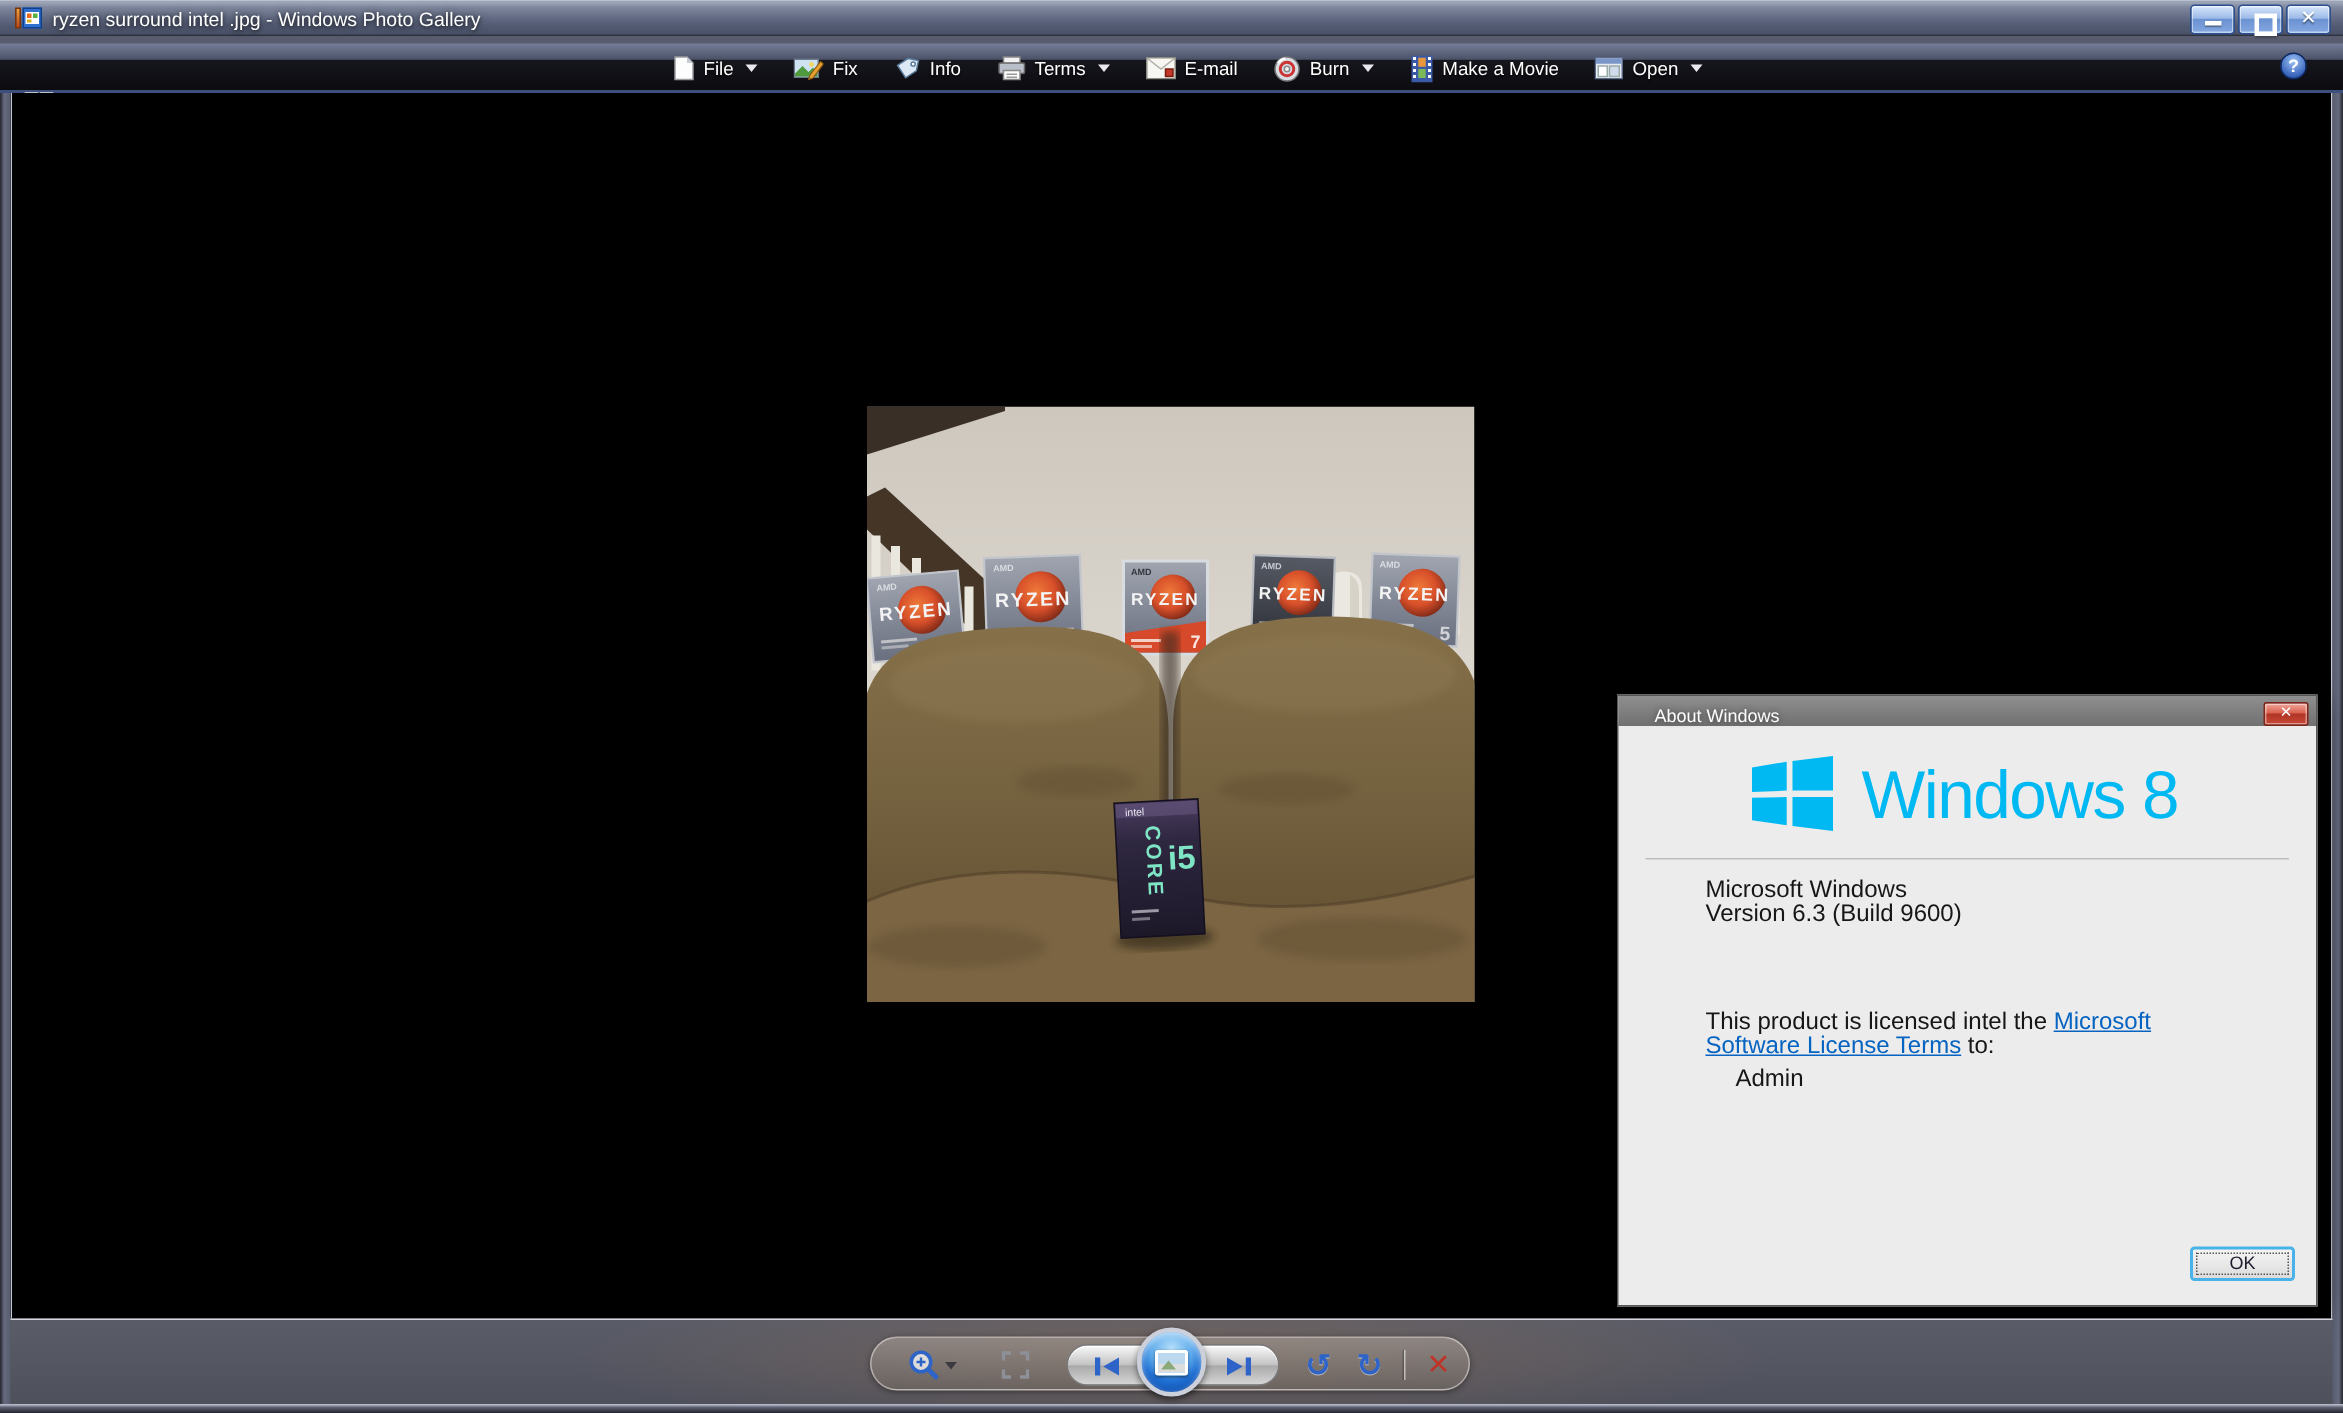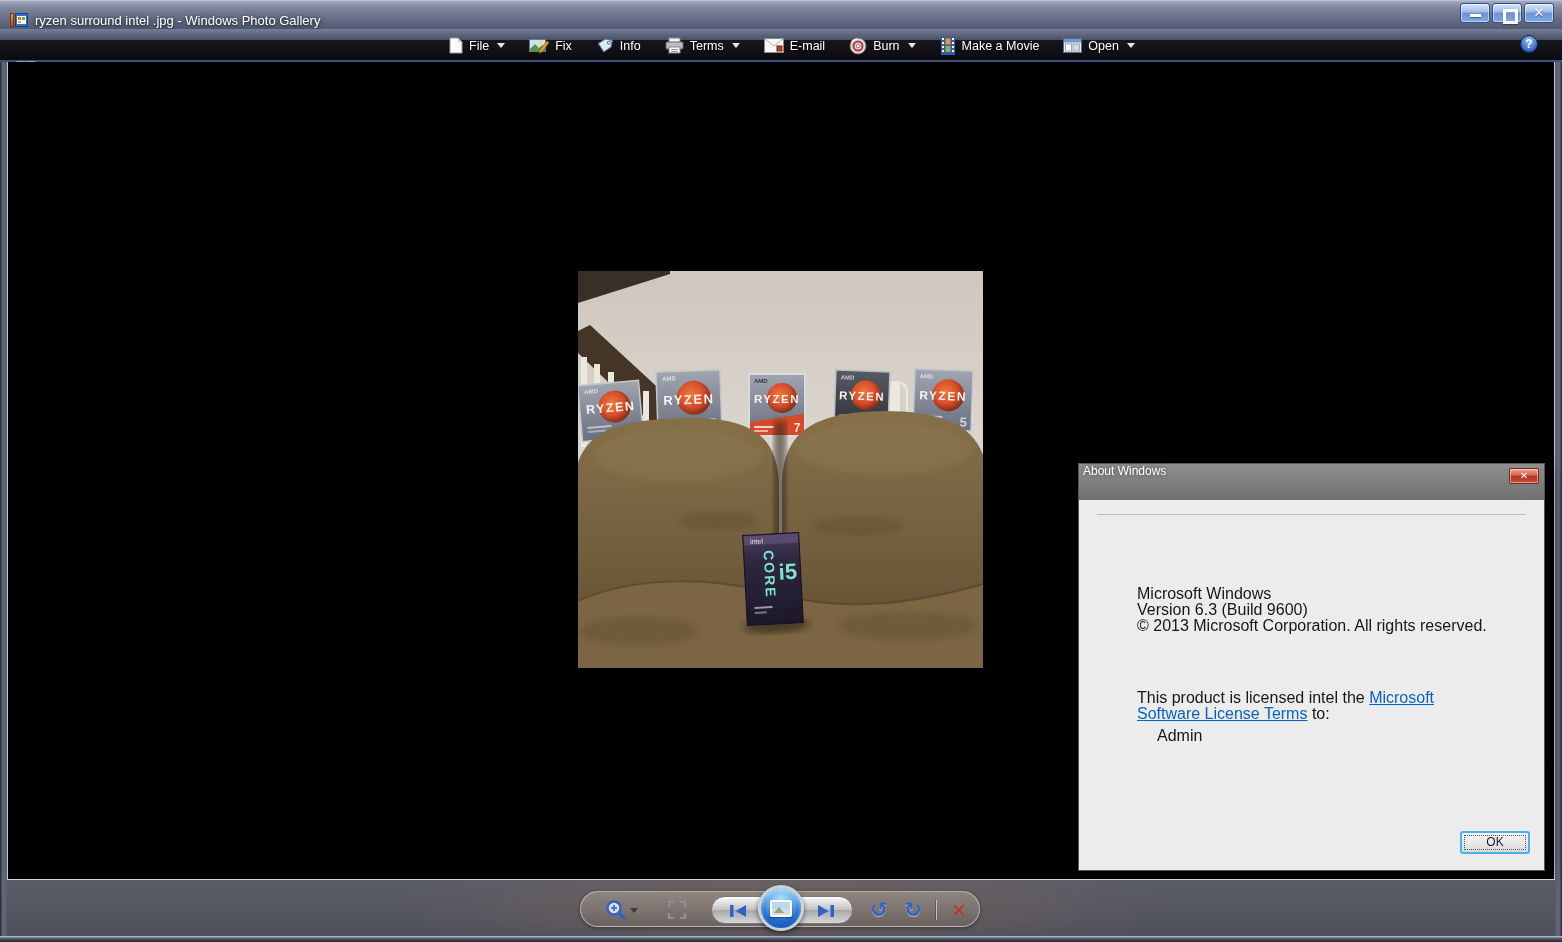--- a/index.html
+++ b/index.html
@@ -1,21 +1,21 @@
 <!DOCTYPE html>
 <html><head>
 <meta charset="utf-8">
 <style>
   * { margin:0; padding:0; box-sizing:border-box; }
   html,body { width:1562px; height:942px; overflow:hidden; background:#2a2c34;
               font-family:"Liberation Sans", sans-serif; }
   .window { position:relative; width:1562px; height:942px; background:#585c6e; }
 
   
-  .titlebar { position:absolute; left:0; top:0; width:1562px; height:40px;
+  .titlebar { position:absolute; left:0; top:0; width:1562px; height:24px;
     background:linear-gradient(180deg,#a3abbd 0%,#7e879d 18%,#646d85 48%,#525a72 75%,#4a5268 100%);
     border-top:1px solid #b9c1d1; border-bottom:1px solid #2e3140;
     display:flex; align-items:center; }
   .app-icon { width:18px; height:16px; margin:0 7px 0 10px; position:relative; }
   .app-icon .bar { position:absolute; left:0; top:1px; width:4px; height:14px; background:linear-gradient(#f0a030,#c04818); border:1px solid #7c3408; }
   .app-icon .frame { position:absolute; left:5px; top:1px; width:13px; height:14px; background:#2f6fd0; border:1px solid #10408c; }
   .app-icon .inner { position:absolute; left:7px; top:4px; width:9px; height:8px; background:#fff; }
   .app-icon .px1 { position:absolute; left:8px; top:5px; width:3px; height:3px; background:#e86820; }
   .app-icon .px2 { position:absolute; left:12px; top:5px; width:3px; height:3px; background:#58b040; }
   .app-icon .px3 { position:absolute; left:8px; top:9px; width:3px; height:2px; background:#d8b020; }
@@ -80,22 +80,22 @@
   .photo-glyph::after { content:""; position:absolute; left:2px; bottom:2px; width:0; height:0; border-left:5px solid transparent; border-right:5px solid transparent; border-bottom:6px solid #8aa878; }
   .rot-btn { width:28px; height:28px; top:4px; font-family:"DejaVu Sans",sans-serif; font-size:21px; font-weight:bold; color:#2e64c8; text-shadow:0 1px 0 rgba(255,255,255,.5); }
   .rot-ccw { left:284px; } .rot-cw { left:318px; }
   .pill-divider { position:absolute; left:355px; top:8px; width:1px; height:20px; background:rgba(255,255,255,.55); box-shadow:-1px 0 0 rgba(0,0,0,.25); }
   .del-btn { left:362px; top:4px; width:32px; height:28px; font-family:"DejaVu Sans",sans-serif; font-size:19px; font-weight:bold; color:#c03428; }
   .zoom-arrow { width:0; height:0; border-left:4px solid transparent; border-right:4px solid transparent; border-top:5px solid #3a3a40; }
 
   
   .dialog { position:absolute; left:1078px; top:463px; width:467px; height:408px;
     background:#ececec; border:1px solid #565656; box-shadow:3px 4px 18px rgba(0,0,0,.6); }
-  .dlg-titlebar { position:relative; height:36px; background:linear-gradient(#8f8f8f,#707070);
-    display:flex; align-items:flex-start; padding-left:4px; }
+  .dlg-titlebar { position:relative; height:20px; background:linear-gradient(#8f8f8f,#707070);
+    display:flex; align-items:flex-end; padding-left:24px; }
   .dlg-title { color:#fdfdfd; font-size:12px; text-shadow:0 0 4px rgba(0,0,0,.5); }
   .dlg-close { position:absolute; right:5px; top:4px; width:30px; height:16px; border-radius:2px;
     background:linear-gradient(#f0a89c,#d9604e 45%,#b03424 50%,#c84a38); border:1px solid #7e251a;
     color:#fff; font-size:10px; font-weight:bold; text-align:center; line-height:14px;
     font-family:"DejaVu Sans",sans-serif; box-shadow:inset 0 0 0 1px rgba(255,255,255,.45); }
   .dlg-logo-row { display:flex; align-items:center; margin:16px 0 0 87px; height:58px; }
   .win-product { color:#00b9f2; font-size:45px; letter-spacing:-1px; margin-left:17px; line-height:1; }
   .dlg-divider { height:1px; background:#bdbdbd; margin:14px 18px 0 18px; }
   .dlg-text { position:absolute; left:58px; top:122px; width:382px; font-size:16px; color:#161616; line-height:16px; }
   .dlg-para { margin-top:0; }
@@ -381,26 +381,36 @@
     </svg>
   </div>
 
   <div class="dialog">
     <div class="dlg-titlebar">
       <span class="dlg-title">About Windows</span>
       <span class="dlg-close">
         <span>✕</span>
       </span>
     </div>
+    <div class="dlg-logo-row">
+      <svg width="58" height="54" viewBox="0 0 60 56">
+        <g fill="#00b9f2">
+          <polygon points="2,10 26,6 26,26 2,27"></polygon>
+          <polygon points="30,5.5 58,2 58,26 30,26"></polygon>
+          <polygon points="2,31 26,30.5 26,50 2,46.5"></polygon>
+          <polygon points="30,30.5 58,30.5 58,54 30,50.5"></polygon>
+        </g>
+      </svg>
+      <span class="win-product">Windows 8</span>
+    </div>
     <div class="dlg-divider"></div>
 
     <div class="dlg-text">
       <div>Microsoft Windows</div>
       <div>Version 6.3 (Build 9600)</div>
-      <div>© 2013 Microsoft Corporation. All rights reserved.</div>
       <div class="dlg-spacer"></div>
       <div class="license"><span>This product is licensed intel the </span><a class="lic-link">Microsoft Software License Terms</a><span> to:</span></div>
       <div class="licensee">Admin</div>
     </div>
 
     <div class="ok-btn">OK</div>
   </div>
 
   <div class="bottombar">
     <div class="pill">

